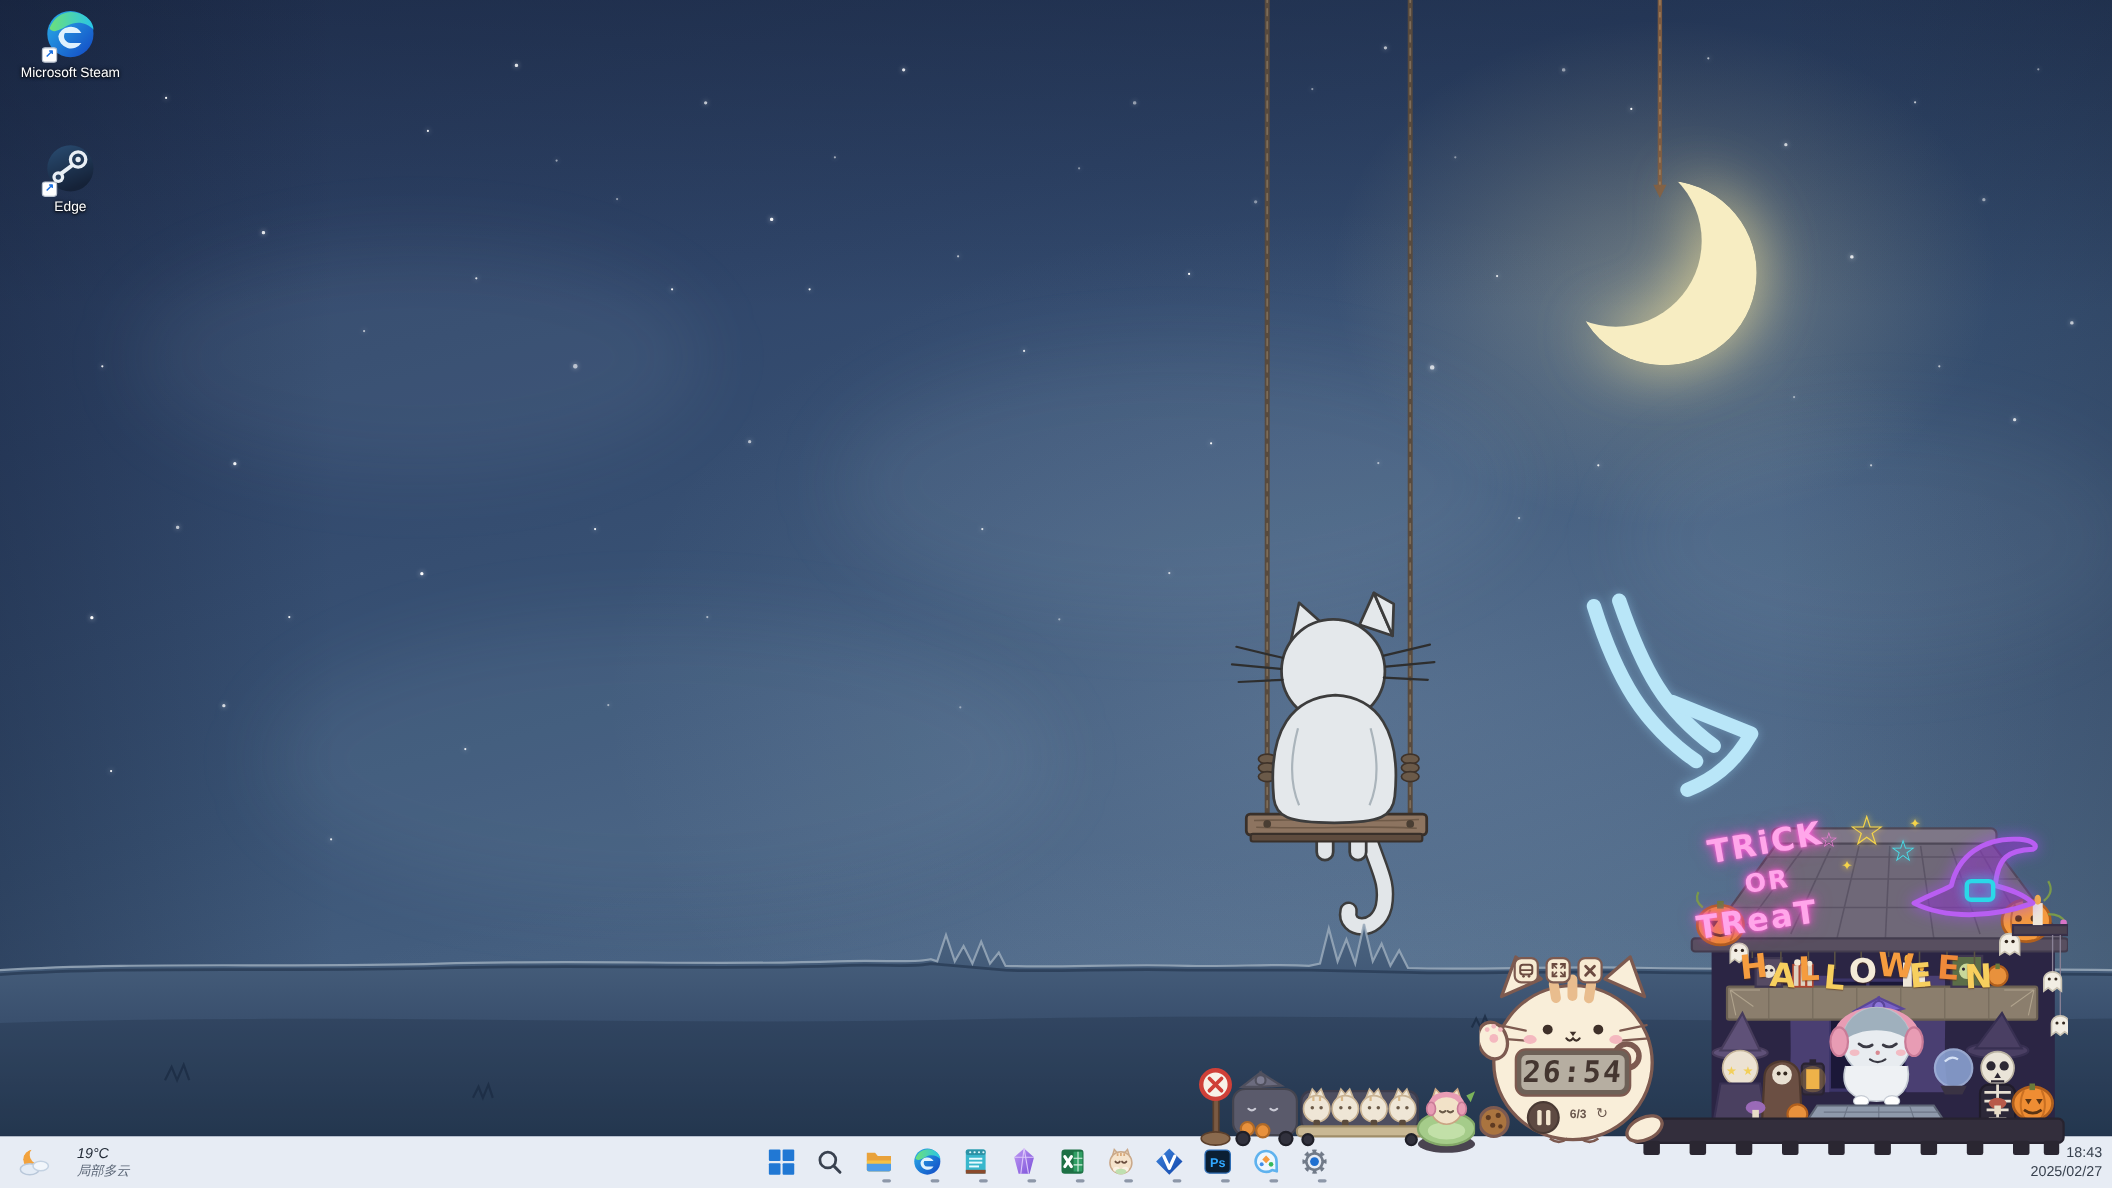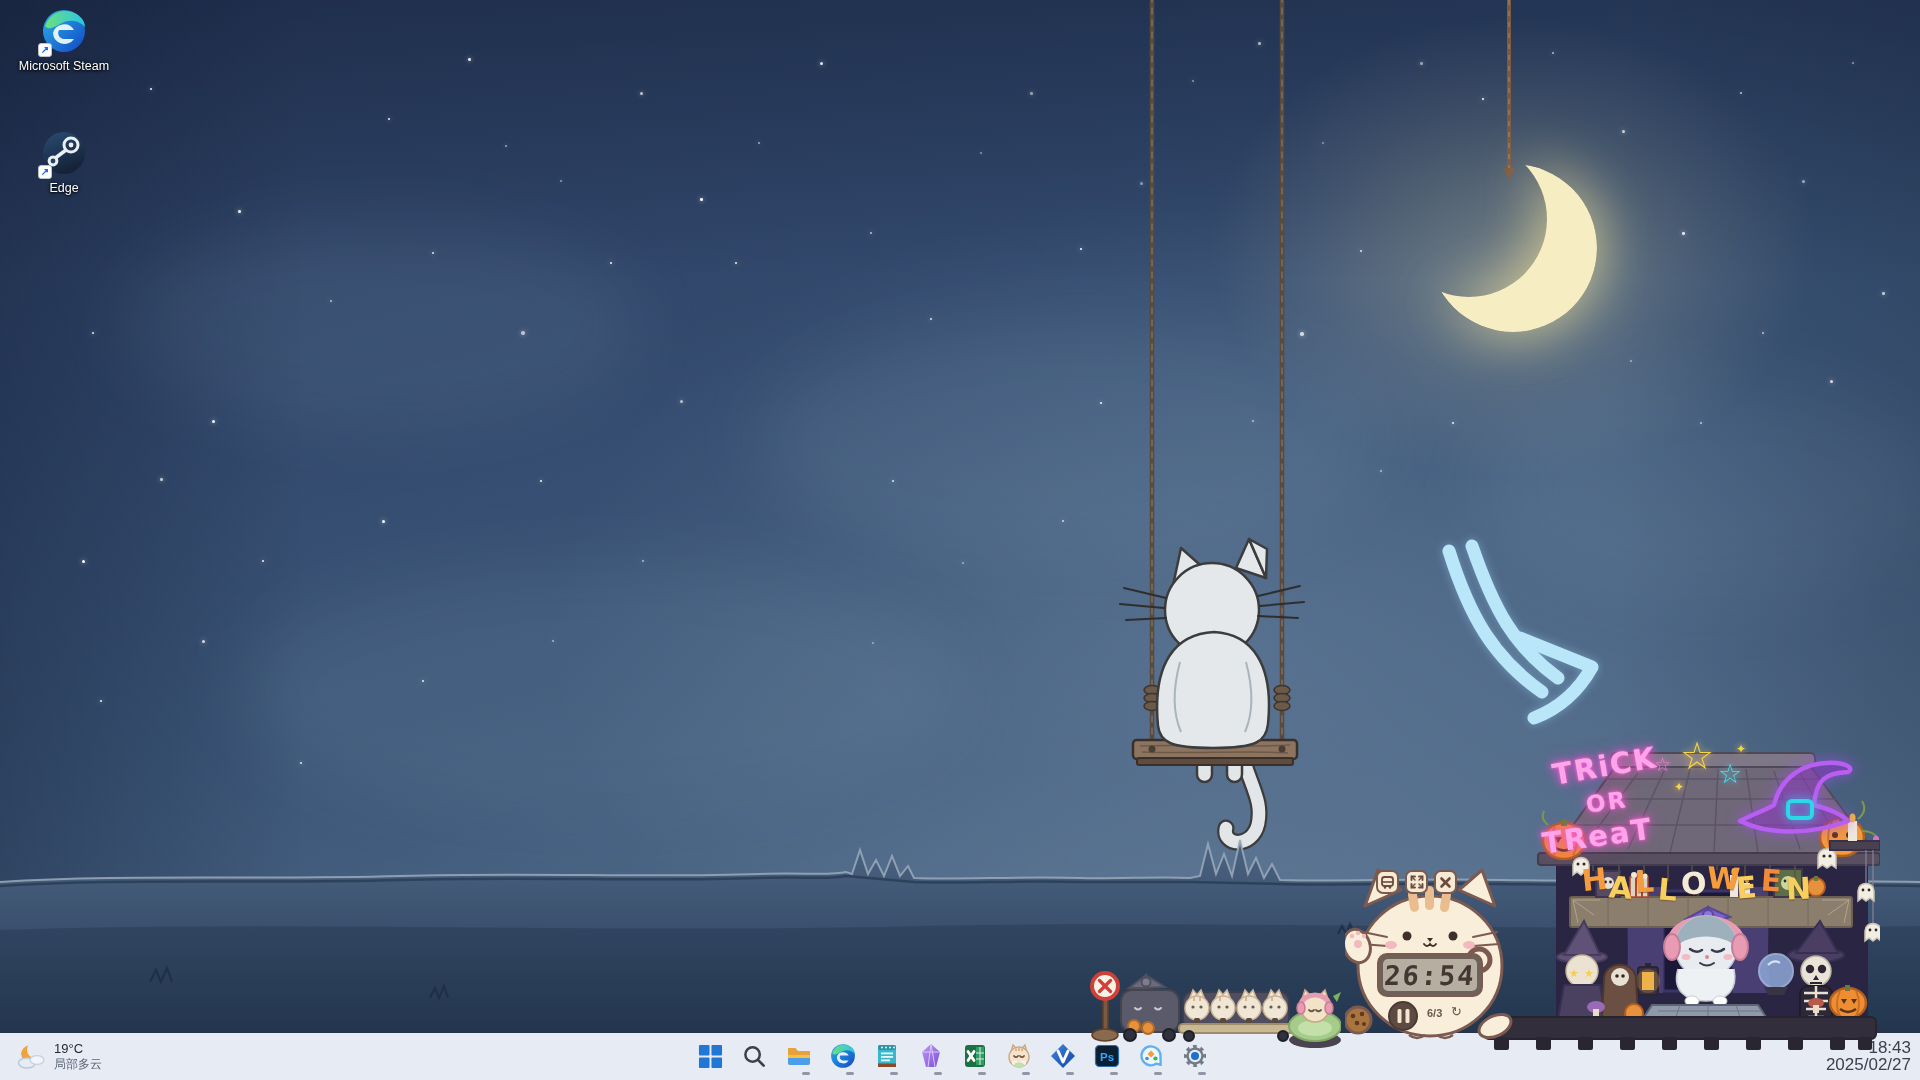--- a/index.html
+++ b/index.html
@@ -24,29 +24,29 @@
   .dicon .img{position:relative;width:46px;height:46px;margin:0 auto;}
   .dicon .badge{position:absolute;left:-3px;bottom:-3px;width:14px;height:14px;background:#fff;
     border-radius:3px;border:1px solid #b9c2cf;display:flex;align-items:center;justify-content:center;
     font-size:10px;font-weight:bold;color:#1a6fe0;line-height:1;}
   .dicon .lbl{margin-top:5px;font-size:12.5px;line-height:15px;color:#fff;
     text-shadow:0 1px 2px rgba(0,0,0,.95),0 0 4px rgba(0,0,0,.8);}
 
   
   .taskbar{position:absolute;left:0;bottom:0;width:1920px;height:47px;background:#e7ecf4;
     box-shadow:0 -1px 0 rgba(30,45,70,.25);z-index:10;}
-  .tb-weather{position:absolute;left:10px;top:4px;height:39px;display:flex;align-items:center;gap:8px;
-    padding:0 6px;border-radius:5px;}
+  .tb-weather{position:absolute;left:10px;top:4px;height:39px;display:flex;align-items:center;gap:24px;
+    padding:0 6px;border-radius:5px;font-style:italic;}
   .tb-weather .t1{font-size:13px;color:#222a36;line-height:16px;}
   .tb-weather .t2{font-size:12px;color:#5a6575;line-height:15px;}
   .tb-center{position:absolute;left:50%;top:3px;transform:translateX(-50%);display:flex;gap:4px;}
   .tb-icon{position:relative;width:40px;height:40px;border-radius:6px;display:flex;align-items:center;justify-content:flex-start;}
   .tb-icon.run::after{content:"";position:absolute;left:50%;bottom:1px;transform:translateX(-50%);
     width:8px;height:3px;border-radius:2px;background:#8d97a8;}
-  .tb-clock{position:absolute;right:9px;top:6px;text-align:right;font-size:17px;color:#39424f;line-height:17px;}
+  .tb-clock{position:absolute;right:9px;top:6px;text-align:right;font-size:13px;color:#39424f;line-height:17px;}
 
   
   .hw{position:absolute;left:1478px;top:745px;width:402px;height:310px;z-index:12;}
   .hw svg{position:absolute;left:0;top:0;}
   .hw .neon{position:absolute;font-weight:bold;font-family:"DejaVu Sans",sans-serif;color:#ffa6ea;
     text-shadow:0 0 3px #ff6ad8,0 0 9px #f54fd0,0 0 16px rgba(245,79,208,.6);letter-spacing:2px;}
   .hw .dstar{position:absolute;line-height:1;text-shadow:0 0 6px currentColor;}
   .hw-letter{position:absolute;font-family:"DejaVu Sans",sans-serif;font-weight:800;font-size:30px;line-height:1;
     text-shadow:0 1px 1px rgba(90,45,10,.55);}
 

